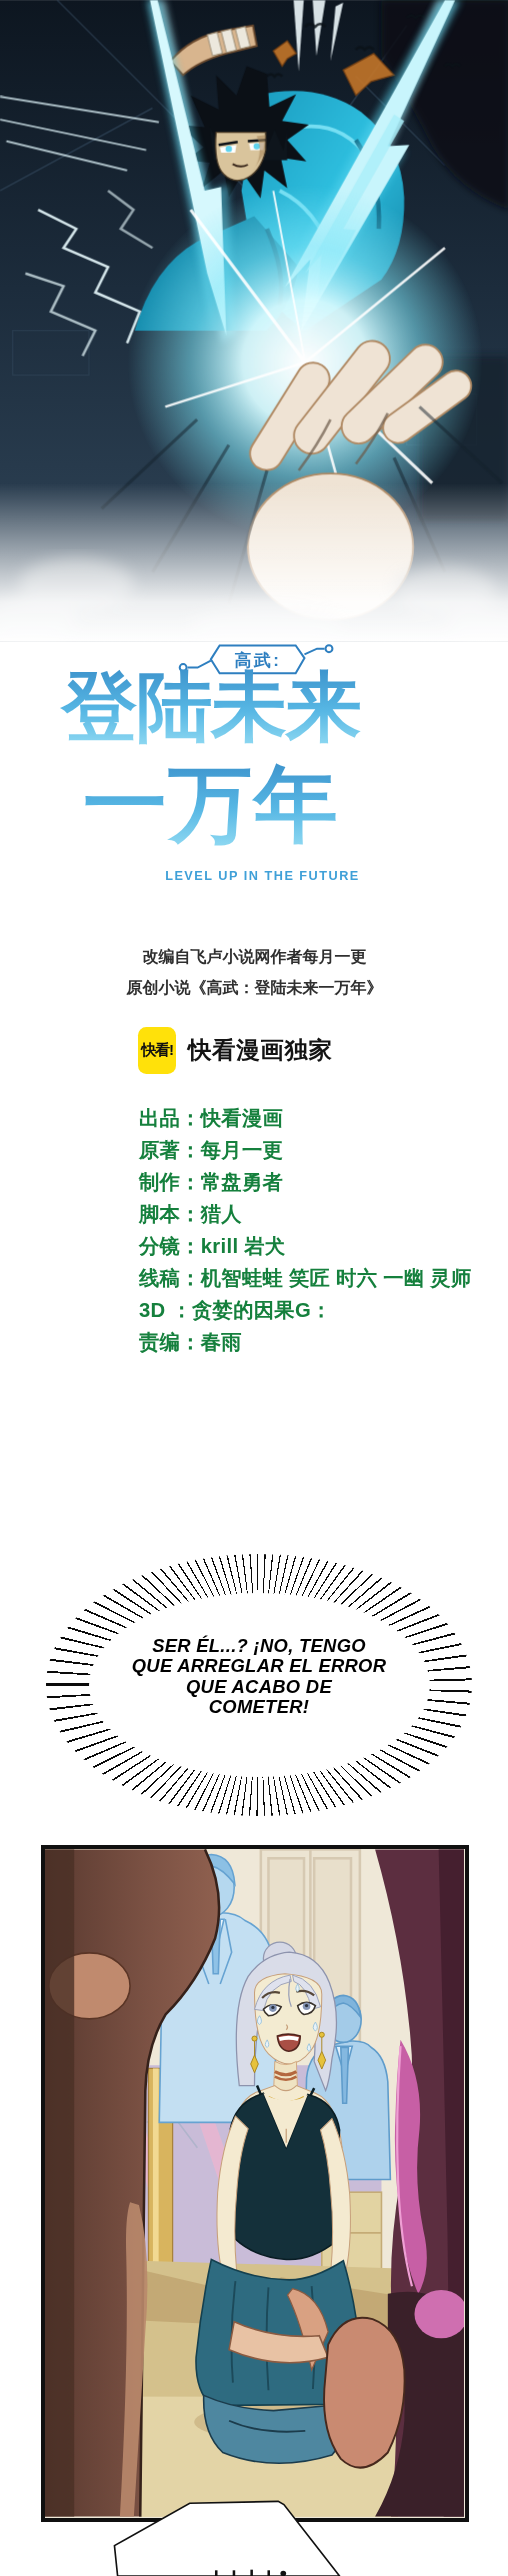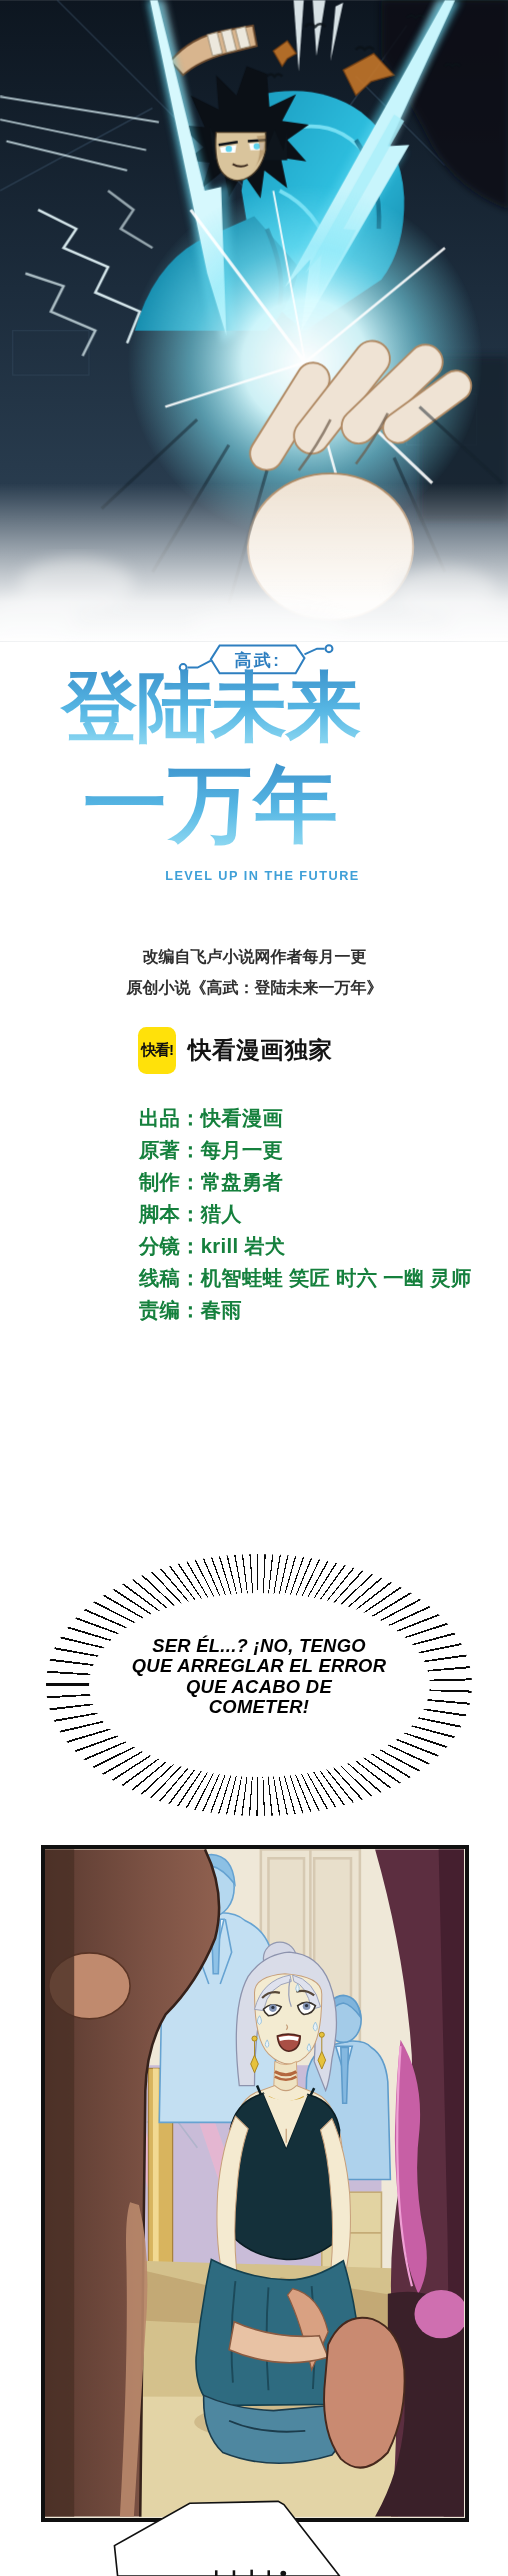--- a/index.html
+++ b/index.html
@@ -257,20 +257,21 @@
 <div id="kk-exclusive" class="abs">快看漫画独家</div>
 
 <div id="credit-rows" class="abs">
 
 <div class="credit-row">出品：快看漫画</div>
     <div class="credit-row">原著：每月一更</div>
     <div class="credit-row">制作：常盘勇者</div>
     <div class="credit-row">脚本：猎人</div>
     <div class="credit-row">分镜：krill 岩犬</div>
     <div class="credit-row">线稿：机智蛙蛙 笑匠 时六 一幽 灵师</div>
+    <div class="credit-row">3D ：贪婪的因果G：</div>
     <div class="credit-row">责编：春雨</div>
   </div>
 
 <div id="burst-ring" class="abs"></div>
 <div id="burst-core" class="abs"></div>
 <div id="burst-text" class="abs">
 
     <div>SER ÉL...? ¡NO, TENGO</div>
     <div>QUE ARREGLAR EL ERROR</div>
     <div>QUE ACABO DE</div>

